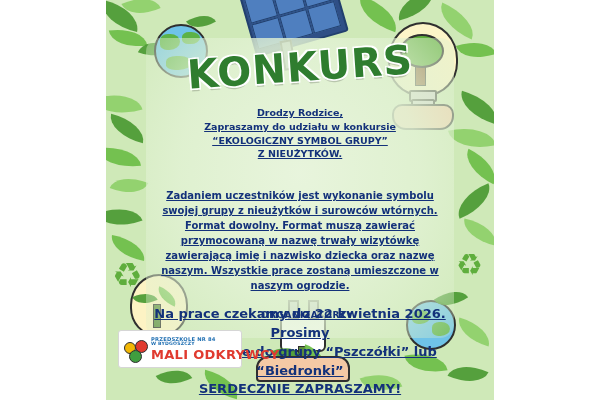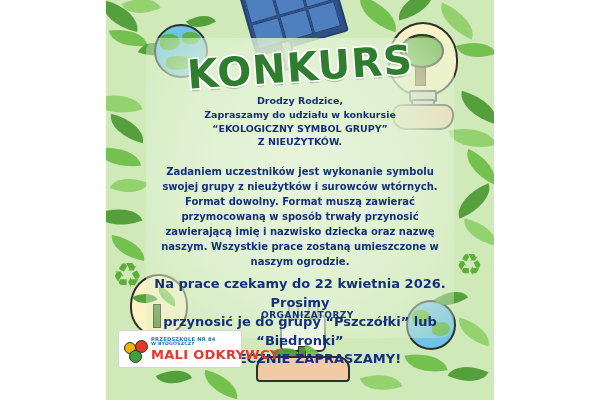--- a/index.html
+++ b/index.html
@@ -136,21 +136,21 @@
   #body {
     position: absolute;
     left: 30px;
     top: 94px;
     width: 328px;
     z-index: 7;
     text-align: center;
     color: #1d3f8a;
     font-family: "DejaVu Sans", sans-serif;
   }
-  .blk { margin: 0 0 6px 0; }
+  .blk { margin: 12px 0 6px 0; text-decoration: underline; }
   .lead {
     font-size: 9.5px;
     font-weight: bold;
     line-height: 1.45;
     color: #13317a;
   }
   .para {
     font-size: 10px;
     font-weight: bold;
     line-height: 1.5;
@@ -342,21 +342,21 @@
         <div>“EKOLOGICZNY SYMBOL GRUPY”</div>
         <div>Z NIEUŻYTKÓW.</div>
       </div>
 
       <div class="spacer"></div>
 
       <div class="blk para">
         <div>Zadaniem uczestników jest wykonanie symbolu</div>
         <div>swojej grupy z nieużytków i surowców wtórnych.</div>
         <div>Format dowolny. Format muszą zawierać</div>
-        <div>przymocowaną w sposób trwały przynosić</div>
+        <div>przymocowaną w nazwę trwały wizytówkę</div>
         <div>zawierającą imię i nazwisko dziecka oraz nazwę</div>
         <div>naszym. Wszystkie prace zostaną umieszczone w</div>
         <div>naszym ogrodzie.</div>
       </div>
 
       <div class="blk invite">
         <div>Na prace czekamy do 22 kwietnia 2026. Prosimy</div>
         <div>przynosić je do grupy “Pszczółki” lub “Biedronki”</div>
         <div>SERDECZNIE ZAPRASZAMY!</div>
       </div>

